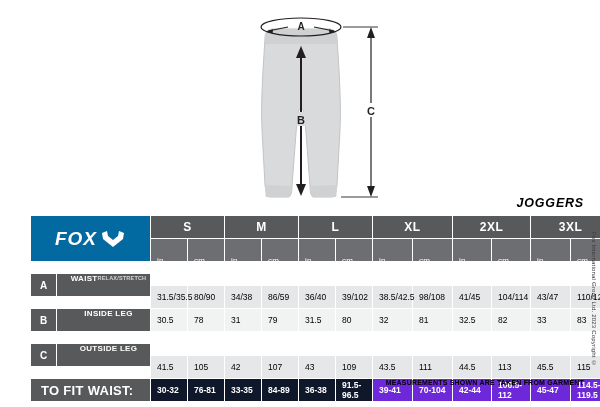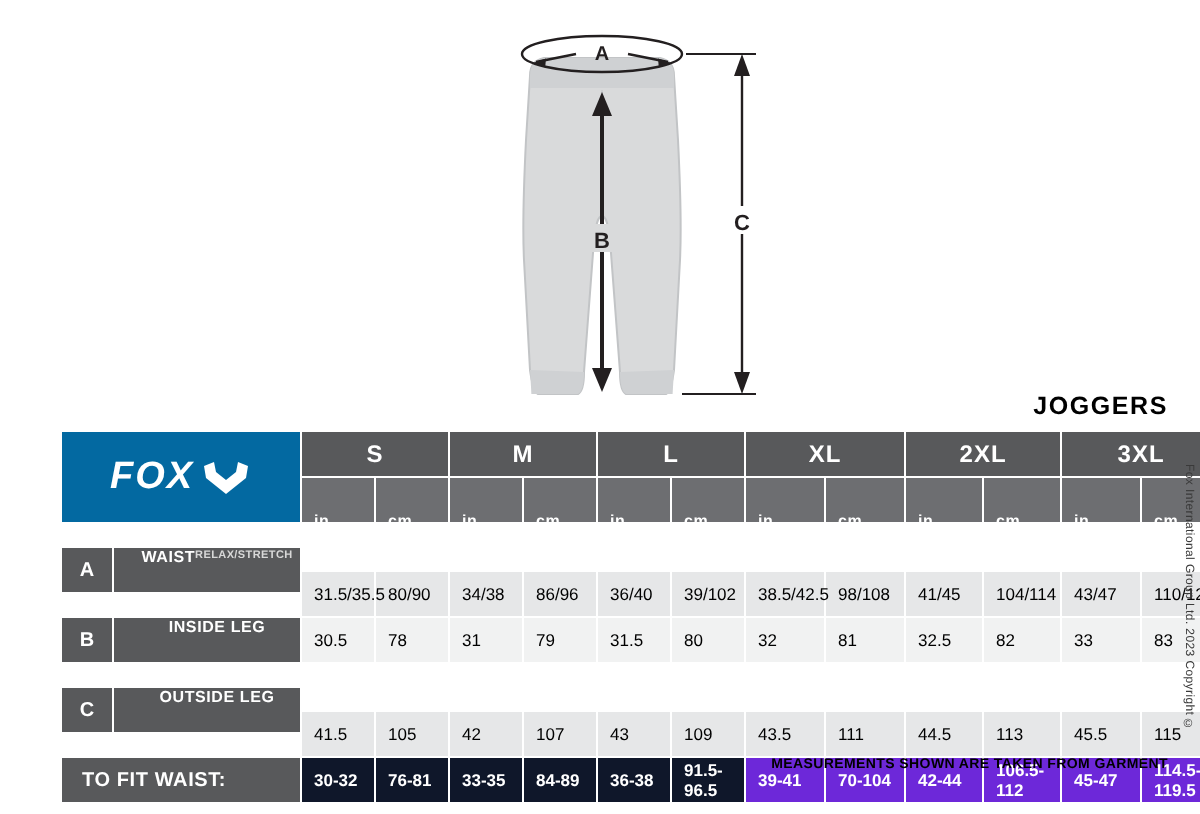--- a/index.html
+++ b/index.html
@@ -23,20 +23,21 @@
 
   
   .chart-title {
     position: absolute;
     right: 16px;
     top: 196px;
     font-size: 12.5px;
     font-weight: bold;
     letter-spacing: 0.8px;
     color: #000;
+    font-style: italic;
   }
 
   
   .table-wrap {
     position: absolute;
     left: 30px;
     top: 215px;
     width: 540px;
   }
   table.size-table {
@@ -66,21 +67,21 @@
   .logo-cell { background: #0369a1; }
 
   .size-label {
     font-size: 12px;
     font-weight: bold;
     letter-spacing: 0.5px;
     color: #ffffff;
   }
   .unit-label {
     font-size: 8px;
-    font-weight: bold;
+    font-weight: normal;
     color: #ffffff;
     letter-spacing: .3px;
     margin-top: 20px;
   }
 
   
   .letter-cell {
     background: #58595b;
     color: #ffffff;
     font-weight: bold;
@@ -106,21 +107,21 @@
   }
   .val-light { background: #e6e7e8; color: #000; margin-top: 24px; }
   .val-lighter { background: #f1f2f2; color: #000; }
   .val-dark { background: #0f172a; color: #ffffff; font-weight: bold; }
   .val-dark2 { background: #6d28d9; color: #ffffff; font-weight: bold; }
 
   .tofit-label {
     background: #58595b;
     color: #ffffff;
     font-weight: bold;
-    font-size: 10px;
+    font-size: 13px;
     letter-spacing: .3px;
     padding-left: 10px;
   }
 
   .footnote {
     position: absolute;
     right: 16px;
     top: 379px;
     font-size: 7px;
     font-weight: bold;
@@ -352,21 +353,21 @@
       <td>
             <div class="cell left val-light">31.5/35.5</div>
           </td>
       <td>
             <div class="cell left val-light">80/90</div>
           </td>
       <td>
             <div class="cell left val-light">34/38</div>
           </td>
       <td>
-            <div class="cell left val-light">86/96</div>
+            <div class="cell left val-light">86/59</div>
           </td>
       <td>
             <div class="cell left val-light">36/40</div>
           </td>
       <td>
             <div class="cell left val-light">39/102</div>
           </td>
       <td>
             <div class="cell left val-light">38.5/42.5</div>
           </td>

